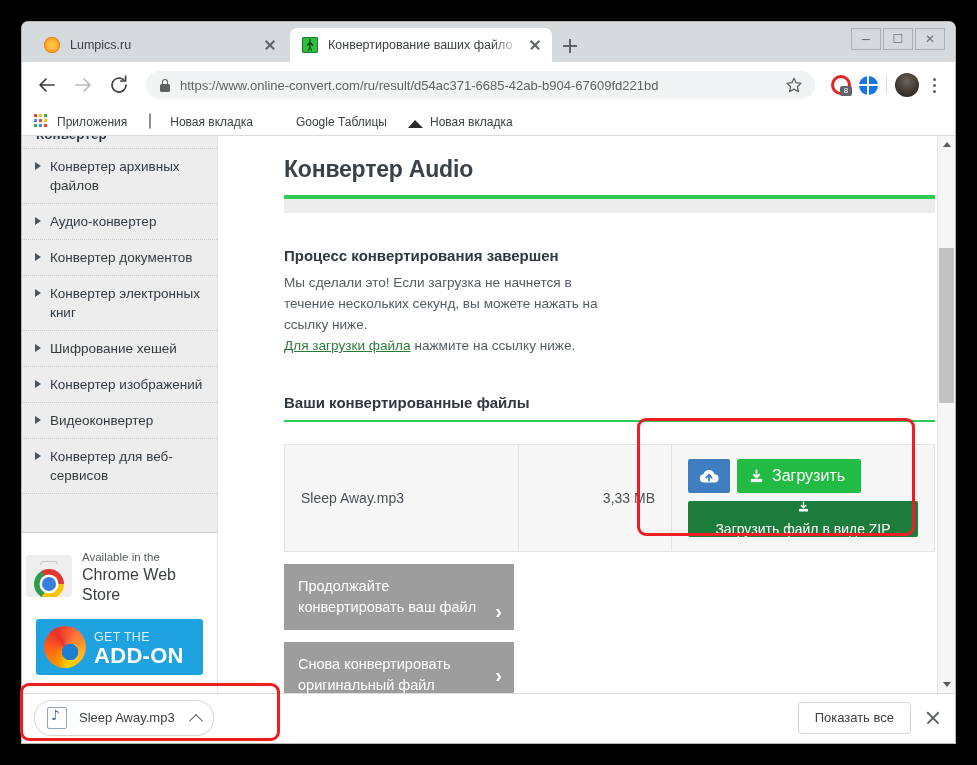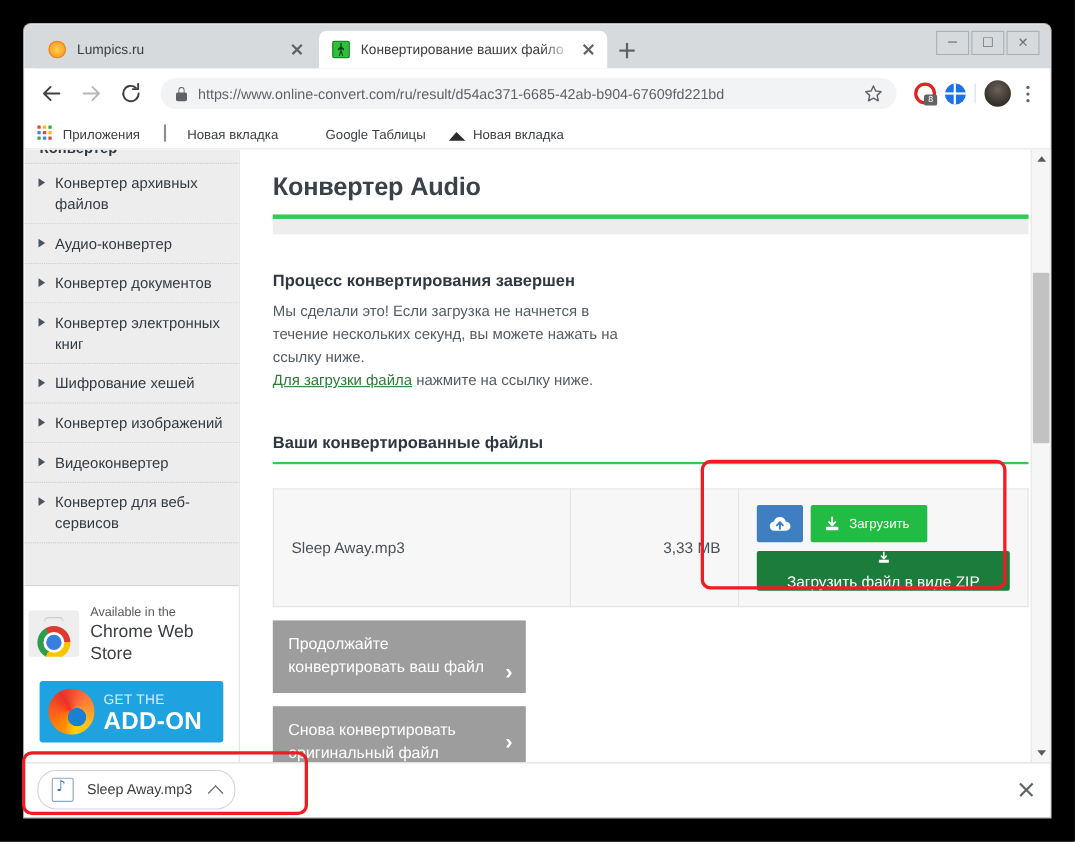--- a/index.html
+++ b/index.html
@@ -464,20 +464,21 @@
   .ff-text .l1 { color: #d8eefb; font-size: 12.5px; line-height: 14px; letter-spacing: .3px; }
   .ff-text .l2 { color: #ffffff; font-size: 22px; font-weight: bold; line-height: 21px; letter-spacing: .3px; }
 
   
   .content {
     flex: 1 1 auto;
     padding: 0 20px 0 30px;
     box-sizing: border-box;
     position: relative;
     min-width: 0;
+    margin-left: 36px;
   }
   .page-title {
     font-size: 23px;
     font-weight: bold;
     color: #3a4149;
     margin: 20px 0 12px 0;
     letter-spacing: -0.2px;
   }
   .progress-wrap {
     height: 14px;
@@ -533,21 +534,21 @@
     background: #3f7fc1;
     border-radius: 2px;
     display: flex; align-items: center; justify-content: center;
     flex: 0 0 42px;
   }
   .btn-dl {
     height: 34px;
     background: #22bb44;
     border-radius: 2px;
     color: #fff;
-    font-size: 12px;
+    font-size: 16px;
     display: flex; align-items: center;
     padding: 0 16px 0 12px;
     gap: 8px;
     white-space: nowrap;
   }
   .btn-zip {
     margin-top: 8px;
     height: 36px;
     background: #1c7c3c;
     border-radius: 2px;
@@ -954,20 +955,23 @@
 
     <div class="shelf">
       <div class="dl-item">
         <span class="mp3-icon"></span>
         <span class="dl-name">Sleep Away.mp3</span>
         <span class="dl-caret">
             <i></i>
           </span>
       </div>
       <div class="shelf-right">
+        <div class="show-all">
+          <span>Показать все</span>
+        </div>
         <div class="shelf-close"></div>
       </div>
     </div>
   </div>
 
   <div class="redbox" style="left:637px; top:418px; width:272px; height:112px;"></div>
   <div class="redbox" style="left:20px; top:683px; width:254px; height:52px;"></div>
 
 </div>
 

